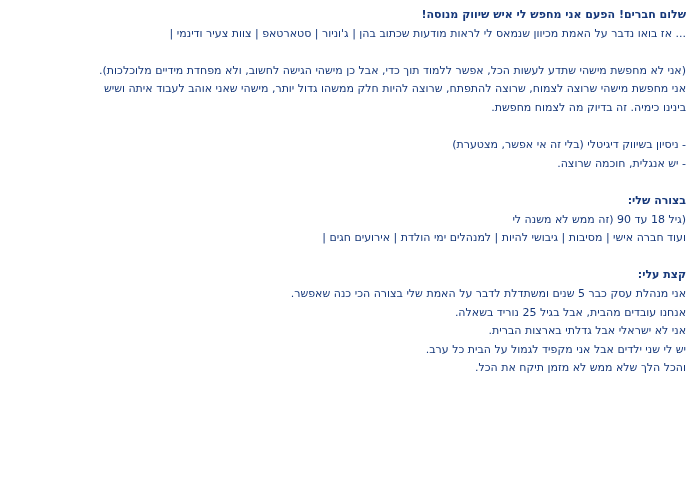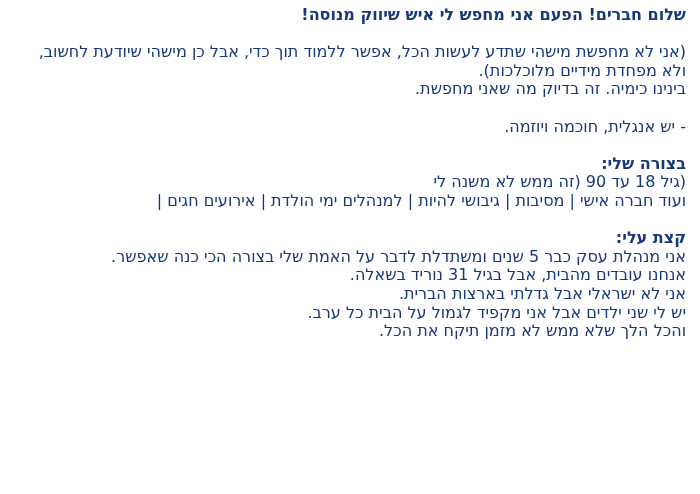--- a/index.html
+++ b/index.html
@@ -17,21 +17,21 @@
   }
   .post {
     box-sizing: border-box;
     width: 700px;
     height: 494px;
     padding: 6px 14px 0 14px;
     direction: rtl;
     text-align: right;
   }
   .line {
-    font-size: 16px;
+    font-size: 11px;
     line-height: 18.6px;
     color: #16387a;
     white-space: pre-wrap;
     word-wrap: break-word;
   }
   .line.title {
     font-weight: bold;
   }
   .line.heading {
     font-weight: bold;
@@ -41,29 +41,32 @@
   }
   .line.bullet {
     padding-right: 0;
   }
 </style>
 </head>
 <body>
 
 <div class="post">
   <div class="line title">שלום חברים! הפעם אני מחפש לי איש שיווק מנוסה!</div>
+  <div class="line">... אז בואו נדבר על האמת מכיוון שנמאס לי לראות מודעות שכתוב בהן | ג'וניור | סטארטאפ | צוות צעיר ודינמי |</div>
   <div class="line spacer"></div>
-  <div class="line">(אני לא מחפשת מישהי שתדע לעשות הכל, אפשר ללמוד תוך כדי, אבל כן מישהי שיודעת לחשוב, ולא מפחדת מידיים מלוכלכות).</div>
-  <div class="line">בינינו כימיה. זה בדיוק מה שאני מחפשת.</div>
+  <div class="line">(אני לא מחפשת מישהי שתדע לעשות הכל, אפשר ללמוד תוך כדי, אבל כן מישהי הגישה לחשוב, ולא מפחדת מידיים מלוכלכות).</div>
+  <div class="line">אני מחפשת מישהי שרוצה לצמוח, שרוצה להתפתח, שרוצה להיות חלק ממשהו גדול יותר, מישהי שאני אוהב לעבוד איתה ושיש</div>
+  <div class="line">בינינו כימיה. זה בדיוק מה לצמוח מחפשת.</div>
   <div class="line spacer"></div>
-  <div class="line bullet">- יש אנגלית, חוכמה ויוזמה.</div>
+  <div class="line bullet">- ניסיון בשיווק דיגיטלי (בלי זה אי אפשר, מצטערת)</div>
+  <div class="line bullet">- יש אנגלית, חוכמה שרוצה.</div>
   <div class="line spacer"></div>
   <div class="line heading">בצורה שלי:</div>
   <div class="line">(גיל 18 עד 90 (זה ממש לא משנה לי</div>
   <div class="line">ועוד חברה אישי | מסיבות | גיבושי להיות | למנהלים ימי הולדת | אירועים חגים |</div>
   <div class="line spacer"></div>
   <div class="line heading">קצת עלי:</div>
   <div class="line">אני מנהלת עסק כבר 5 שנים ומשתדלת לדבר על האמת שלי בצורה הכי כנה שאפשר.</div>
-  <div class="line">אנחנו עובדים מהבית, אבל בגיל 31 נוריד בשאלה.</div>
+  <div class="line">אנחנו עובדים מהבית, אבל בגיל 25 נוריד בשאלה.</div>
   <div class="line">אני לא ישראלי אבל גדלתי בארצות הברית.</div>
   <div class="line">יש לי שני ילדים אבל אני מקפיד לגמול על הבית כל ערב.</div>
   <div class="line">והכל הלך שלא ממש לא מזמן תיקח את הכל.</div>
 </div>
 
 </body></html>

